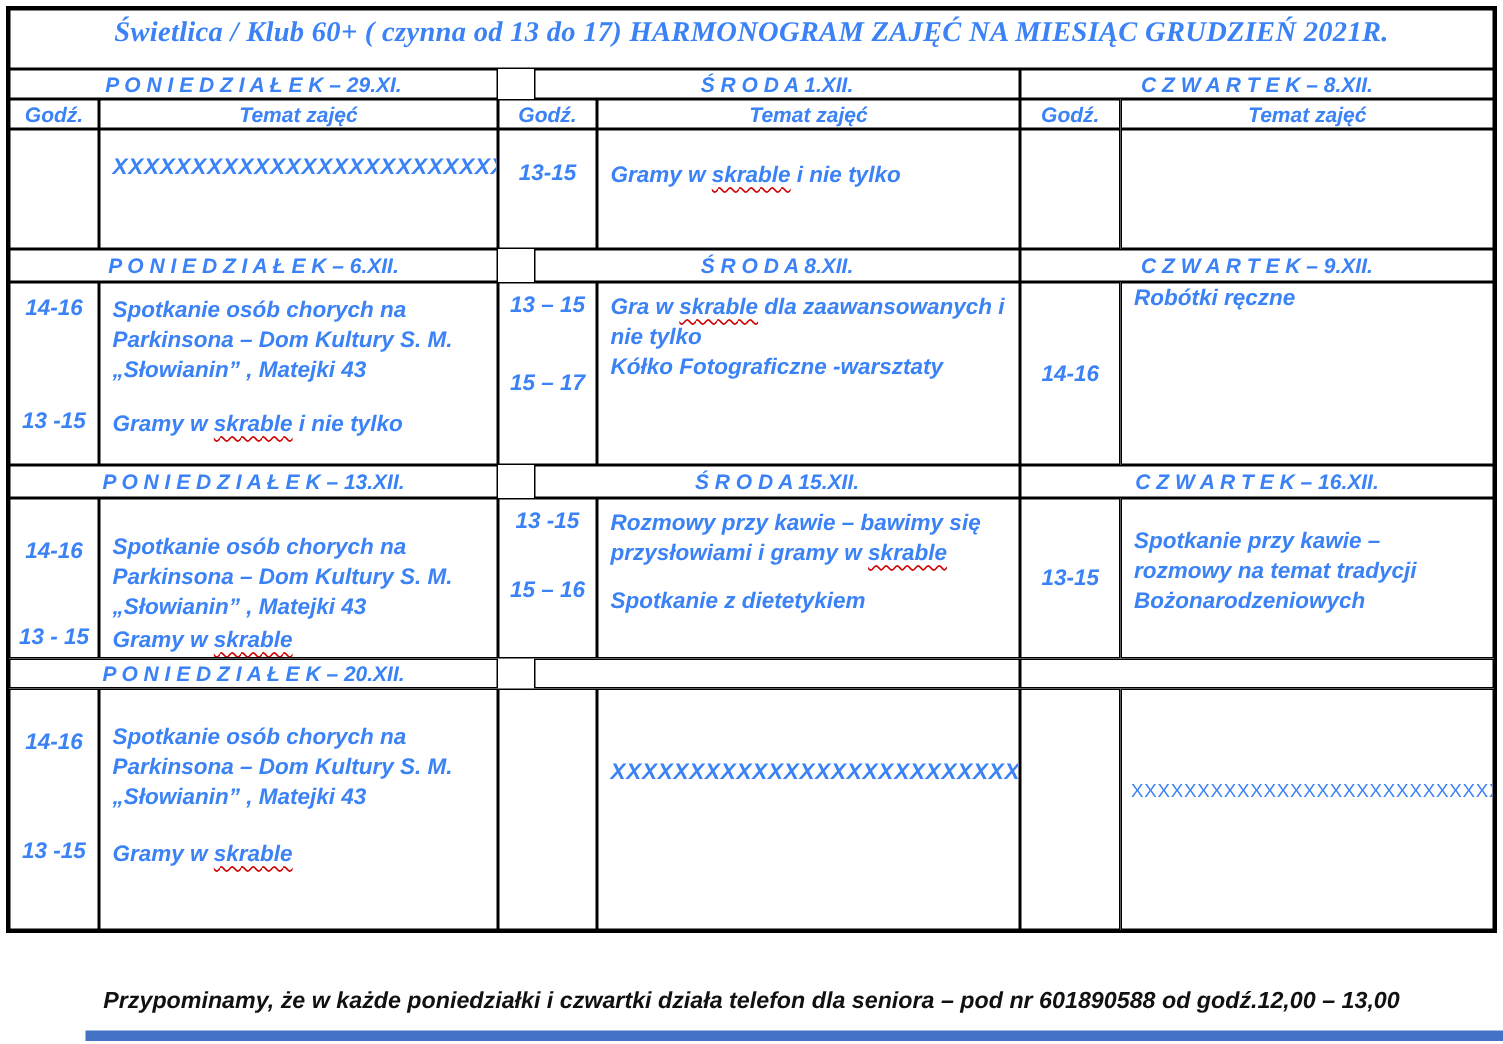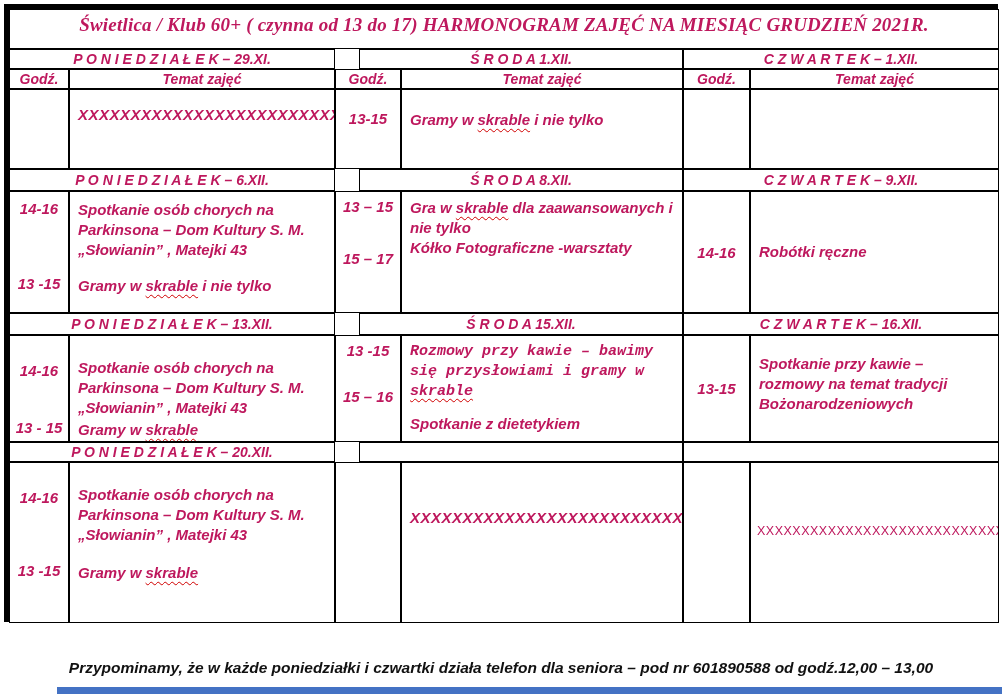--- a/index.html
+++ b/index.html
@@ -2,25 +2,25 @@
 <html><head>
 <meta charset="utf-8">
 <style>
   * { box-sizing: border-box; margin: 0; padding: 0; }
   html,body { width:1002px; height:696px; background:#fff; font-family:"Liberation Sans",sans-serif; }
   body { position:relative; overflow:hidden; }
 
   .tbl {
     position:absolute; left:4px; top:4px;
     width:994px; height:618px;
-    border:5px solid #000000;
+    border:2px solid #000000;
     display:grid;
     grid-template-columns: 60px 266px 66px 282px 67px 249px;
     grid-template-rows: 40px 20px 20px 80px 22px 122px 22px 107px 20px 161px;
-    font-style:italic; font-weight:700; color:#be185d;
+    font-style:italic; font-weight:700; color:#3b82f6;
   }
   .cell { border:1px solid #000; background:#fff; overflow:hidden; }
 
   .title {
     grid-column:1/-1;
     font-family:"Liberation Serif",serif;
     font-size:19px; letter-spacing:.2px;
     display:flex; justify-content:center; align-items:flex-start;
     padding-top:4px;
   }
@@ -57,44 +57,44 @@
   
   .r4-mx   { padding-top:16px; }
   .r4-wg   { padding-top:20px; }
   .r4-wt   { padding-top:20px; }
 
   .r6-mg .t1 { margin-top:8px; }  .r6-mg .t2 { margin-top:58px; }
   .r6-mt .a1 { margin-top:8px; }  .r6-mt .a2 { margin-top:16px; }
   .r6-wg .t1 { margin-top:6px; }  .r6-wg .t2 { margin-top:35px; }
   .r6-wt .a1 { margin-top:6px; }  .r6-wt .a2 { }
   .r6-tg   { justify-content:center; }
-  .r6-tt   { display:flex; align-items:center; }
+  .r6-tt   { display:flex; }
 
   .r8-mg .t1 { margin-top:26px; } .r8-mg .t2 { margin-top:40px; }
   .r8-mt .a1 { margin-top:22px; } .r8-mt .a2 { margin-top:2px; }
   .r8-wg .t1 { margin-top:6px; }  .r8-wg .t2 { margin-top:29px; }
-  .r8-wt .a1 { margin-top:6px;font-family:Liberation Mono, monospace; }  .r8-wt .a2 { margin-top:12px; }
+  .r8-wt .a1 { margin-top:6px; }  .r8-wt .a2 { margin-top:12px; }
   .r8-tg   { justify-content:center; }
   .r8-tt   { padding-top:18px; }
 
   .r10-mg .t1 { margin-top:26px; } .r10-mg .t2 { margin-top:56px; }
   .r10-mt .a1 { margin-top:22px; } .r10-mt .a2 { margin-top:18px; }
   .r10-wt  { padding-top:46px; }
   .r10-tt  { padding-top:58px; padding-left:6px; }
 </style>
 </head>
 <body>
 
 <div class="tbl">
 
   <div class="cell title">Świetlica / Klub 60+ ( czynna od 13 do 17) HARMONOGRAM ZAJĘĆ  NA MIESIĄC GRUDZIEŃ 2021R.</div>
 
   <div class="cell dayhdr span2a">P O N I E D Z I A Ł E K – 29.XI.</div>
   <div class="cell dayhdr span2b">Ś R O D A  1.XII.</div>
-  <div class="cell dayhdr span2c">C Z W A R T E K – 1.XII.</div>
+  <div class="cell dayhdr span2c">C Z W A R T E K – 8.XII.</div>
 
   <div class="cell colhdr">Godź.</div>
   <div class="cell colhdr">Temat zajęć</div>
   <div class="cell colhdr">Godź.</div>
   <div class="cell colhdr">Temat zajęć</div>
   <div class="cell colhdr">Godź.</div>
   <div class="cell colhdr">Temat zajęć</div>
 
   <div class="cell godz"></div>
   <div class="cell temat r4-mx">

